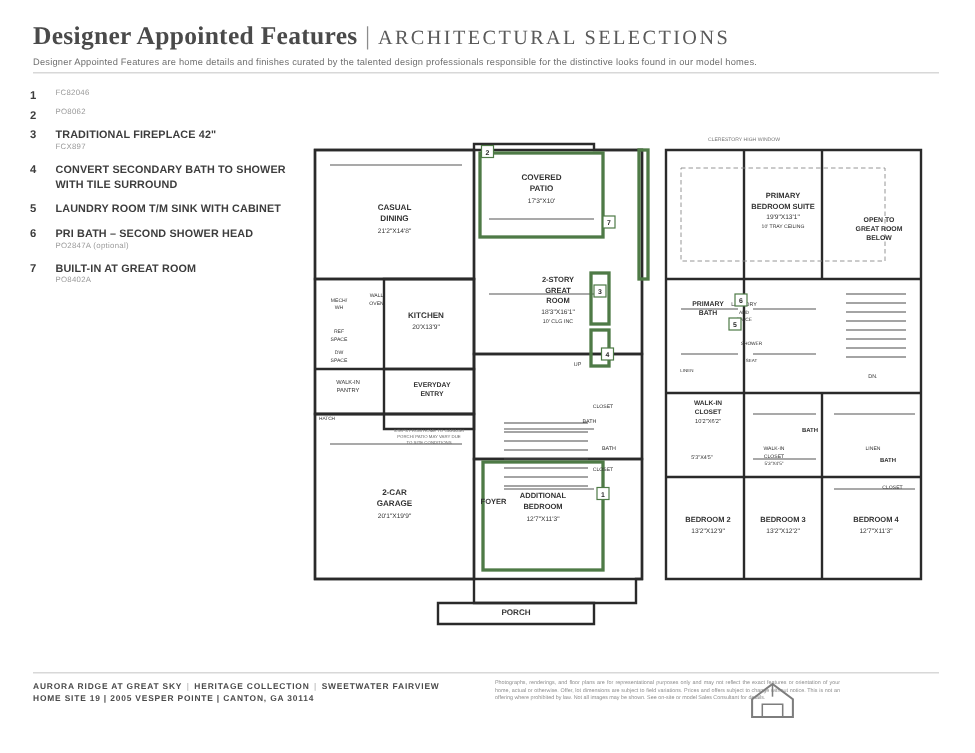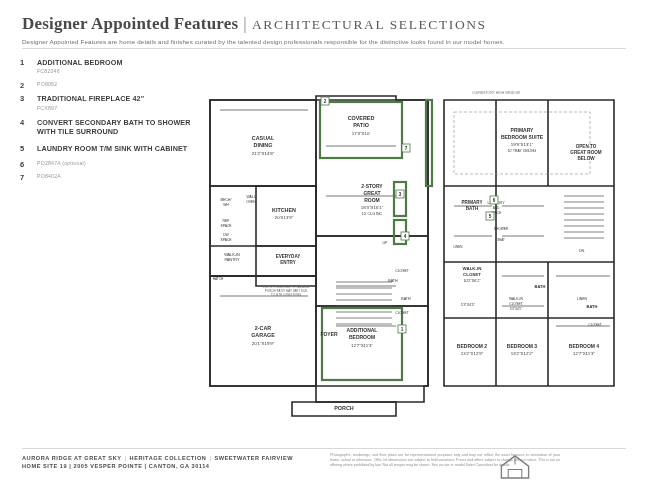--- a/index.html
+++ b/index.html
@@ -53,21 +53,20 @@
     <div class="hdr-title">
       <span class="b">Designer Appointed Features</span><span class="sep">|</span><span class="sub">ARCHITECTURAL SELECTIONS</span>
     </div>
     <div class="hdr-sub">Designer Appointed Features are home details and finishes curated by the talented design professionals responsible for the distinctive looks found in our model homes.</div>
   </div>
   <div class="hdr-rule"></div>
 
   <div class="features">
     <div class="feat">
       <span class="num">1</span>
-      <div class="lbl">ADDITIONAL BEDROOM</div>
       <div class="code">FC82046</div>
     </div>
     <div class="feat">
       <span class="num">2</span>
       <div class="code">PO8062</div>
     </div>
     <div class="feat">
       <span class="num">3</span>
       <div class="lbl">TRADITIONAL FIREPLACE 42"</div>
       <div class="code">FCX897</div>
@@ -77,24 +76,26 @@
       <div class="lbl">CONVERT SECONDARY BATH TO SHOWER WITH TILE SURROUND</div>
       <div class="code"></div>
     </div>
     <div class="feat">
       <span class="num">5</span>
       <div class="lbl">LAUNDRY ROOM T/M SINK WITH CABINET</div>
       <div class="code"></div>
     </div>
     <div class="feat">
       <span class="num">6</span>
+      <div class="lbl">PRI BATH – SECOND SHOWER HEAD</div>
       <div class="code">PO2847A (optional)</div>
     </div>
     <div class="feat">
       <span class="num">7</span>
+      <div class="lbl">BUILT-IN AT GREAT ROOM</div>
       <div class="code">PO8402A</div>
     </div>
   </div>
 
   <div class="plan">
     <svg id="plan-svg" width="432" height="334" viewBox="0 0 432 334" xmlns="http://www.w3.org/2000/svg">
       <g id="walls" fill="none" stroke="#2a2a2a" stroke-width="1.6">
 
         <path d="M14 14 H120 V10 H200 V14 H232 V300 H228 V316 H120 V300 H14 Z"></path>
 

